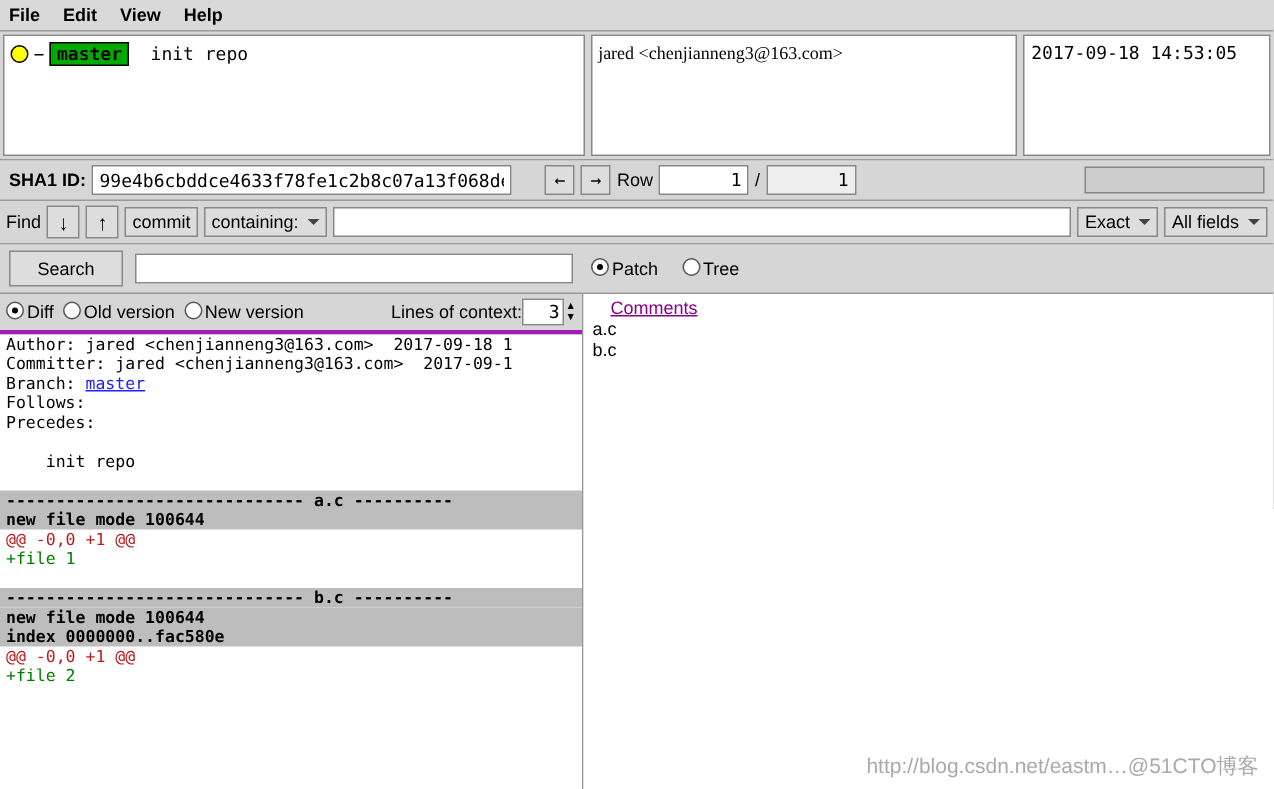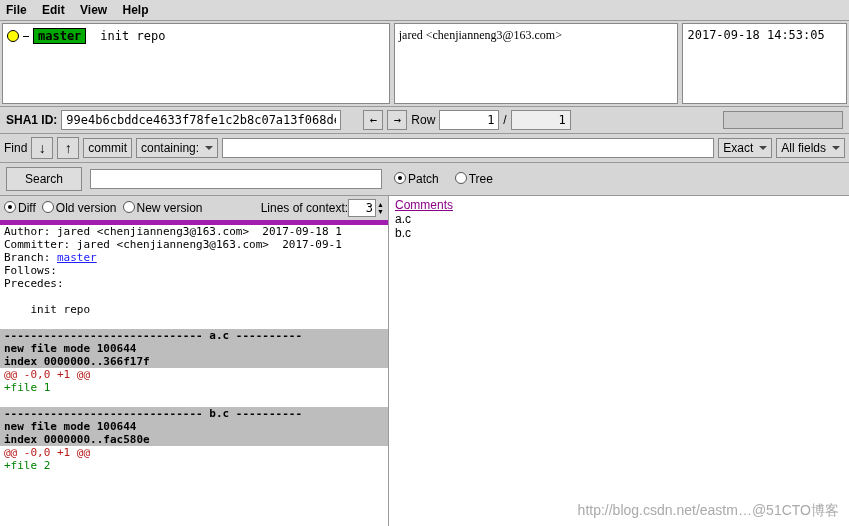--- a/index.html
+++ b/index.html
@@ -23,21 +23,21 @@
 .midrow { display: flex; background: #d6d6d6; border-bottom: 1px solid #999; }
 .midleft { width: 388px; padding: 4px 6px; display:flex; align-items:center;}
 .midright { flex: 1; padding: 4px 6px; display:flex; align-items:center; gap:10px;}
 .searchbtn { border: 1px solid #888; background: #ddd; padding: 4px 18px; cursor: pointer; margin-right: 8px;}
 .radio { display:inline-flex; gap:2px; margin-right:6px; font-family:sans-serif;}
 .radio .r { width:12px;height:12px;border:1px solid #555;border-radius:50%;background:#fff;display:inline-block;position:relative;}
 .radio .r.sel::after{content:"";position:absolute;inset:3px;background:#000;border-radius:50%;}
 .spin { display:inline-block;border:1px solid #888;background:#fff;padding:1px 2px;font-family:monospace;font-size:12px;width:28px;text-align:right;}
 .bottom { display:flex; height: 330px;}
 .bottomleft { width:388px; display:flex; flex-direction:column;}
-.diffbar { background:#d6d6d6; border-bottom:5px solid #a21caf; padding:3px 4px; display:flex; align-items:center;}
+.diffbar { background:#d6d6d6; border-bottom:3px solid #a21caf; padding:3px 4px; display:flex; align-items:center;}
 .diffpane { flex:1; background:#fff; font-family:monospace; font-size:11px; overflow-y:auto;}
 .diffpane .line { padding: 0 4px; white-space: pre; }
 .filehdr { background:#bdbdbd; font-weight:bold; }
 .hunk { color:#b91c1c; }
 .add { color:#008000; }
 .link { color:#2020ff; text-decoration:underline; cursor:pointer;}
 .bottomright { flex:1; display:flex; flex-direction:column; border-left:1px solid #999;}
 .filelist { flex:1; background:#fff; font-family:sans-serif; font-size:12px; padding:2px 6px;}
 .watermark { position:absolute; right:10px; bottom:6px; color:#aaa; font-family:sans-serif; font-size:14px; pointer-events:none;margin-top:12px;}
 .chev::after{content:"";display:inline-block;border:4px solid transparent;border-top-color:#444;transform:translateY(2px);margin-left:2px;}
@@ -150,33 +150,32 @@
       <div class="line">Author: jared &lt;chenjianneng3@163.com&gt;  2017-09-18 1</div>
       <div class="line">Committer: jared &lt;chenjianneng3@163.com&gt;  2017-09-1</div>
       <div class="line"><span>Branch: </span><span class="link">master</span></div>
       <div class="line">Follows:</div>
       <div class="line">Precedes:</div>
       <div class="line">&nbsp;</div>
       <div class="line">    init repo</div>
       <div class="line">&nbsp;</div>
       <div class="line filehdr">------------------------------ a.c ----------</div>
       <div class="line filehdr">new file mode 100644</div>
-      <div class="line filehdr">index 0000000..366f17f</div>
       <div class="line hunk">@@ -0,0 +1 @@</div>
       <div class="line add">+file 1</div>
       <div class="line">&nbsp;</div>
       <div class="line filehdr">------------------------------ b.c ----------</div>
       <div class="line filehdr">new file mode 100644</div>
       <div class="line filehdr">index 0000000..fac580e</div>
       <div class="line hunk">@@ -0,0 +1 @@</div>
       <div class="line add">+file 2</div>
     </div>
   </div>
   <div class="bottomright">
     <div class="filelist">
-      <div style="color:#808;text-decoration:underline;">Comments</div>
+      <div style="color:#808;text-decoration:underline;margin-left:12px;">Comments</div>
       <div>a.c</div>
       <div>b.c</div>
     </div>
   </div>
 </div>
 
 <div class="watermark">http://blog.csdn.net/eastm…@51CTO博客</div>
 
 </body></html>

